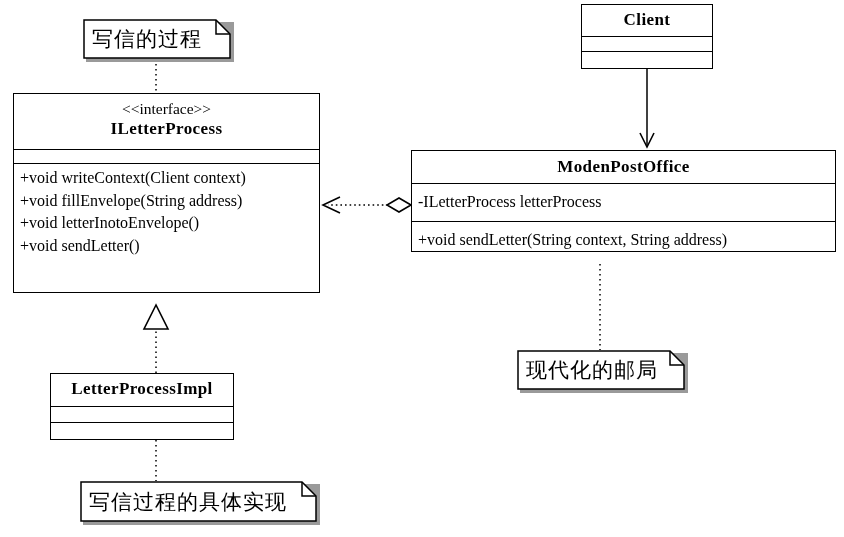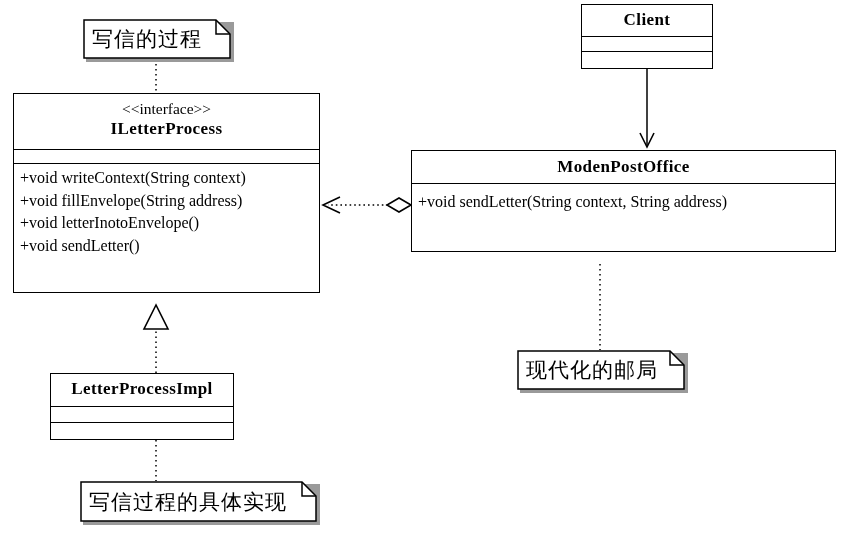--- a/index.html
+++ b/index.html
@@ -140,21 +140,21 @@
     <div class="note-text">写信的过程</div>
   </div>
 
   <div class="uml-class" style="left:13px; top:93px; width:307px; height:200px;">
     <div class="uml-compartment cls-title" style="height:56px;">
       <span class="cls-stereotype">&lt;&lt;interface&gt;&gt;</span>
       <span>ILetterProcess</span>
     </div>
     <div class="uml-compartment empty-compartment"></div>
     <div class="uml-compartment cls-members">
-      <div class="member-line">+void writeContext(String context)</div>
+      <div class="member-line">+void writeContext(Client context)</div>
       <div class="member-line">+void fillEnvelope(String address)</div>
       <div class="member-line">+void letterInotoEnvelope()</div>
       <div class="member-line">+void sendLetter()</div>
     </div>
   </div>
 
   <div class="uml-class" style="left:50px; top:373px; width:184px; height:67px;">
     <div class="uml-compartment cls-title" style="height:33px; padding-top:4px;">
       <span>LetterProcessImpl</span>
     </div>
@@ -176,20 +176,23 @@
       <span>Client</span>
     </div>
     <div class="uml-compartment empty-compartment" style="height:15px;"></div>
     <div class="uml-compartment empty-compartment" style="height:15px;"></div>
   </div>
 
   <div class="uml-class" style="left:411px; top:150px; width:425px; height:102px;">
     <div class="uml-compartment cls-title" style="height:33px; padding-top:5px;">
       <span>ModenPostOffice</span>
     </div>
+    <div class="uml-compartment cls-members" style="height:38px; padding-top:7px;">
+      <div class="member-line">-ILetterProcess letterProcess</div>
+    </div>
     <div class="uml-compartment cls-members" style="padding-top:7px;">
       <div class="member-line">+void sendLetter(String context, String address)</div>
     </div>
   </div>
 
   <div class="uml-note" style="left:517px; top:350px; width:168px; height:40px;font-family:Liberation Serif, serif;">
     <div class="note-shadow"></div>
     <svg class="note-shape" width="168" height="40" viewBox="0 0 168 40">
       <path d="M1,1 L153,1 L167,15 L167,39 L1,39 Z" fill="#ffffff" stroke="#000" stroke-width="1.5" stroke-linejoin="miter"></path>
       <path d="M153,1 L153,15 L167,15" fill="none" stroke="#000" stroke-width="1.5"></path>

